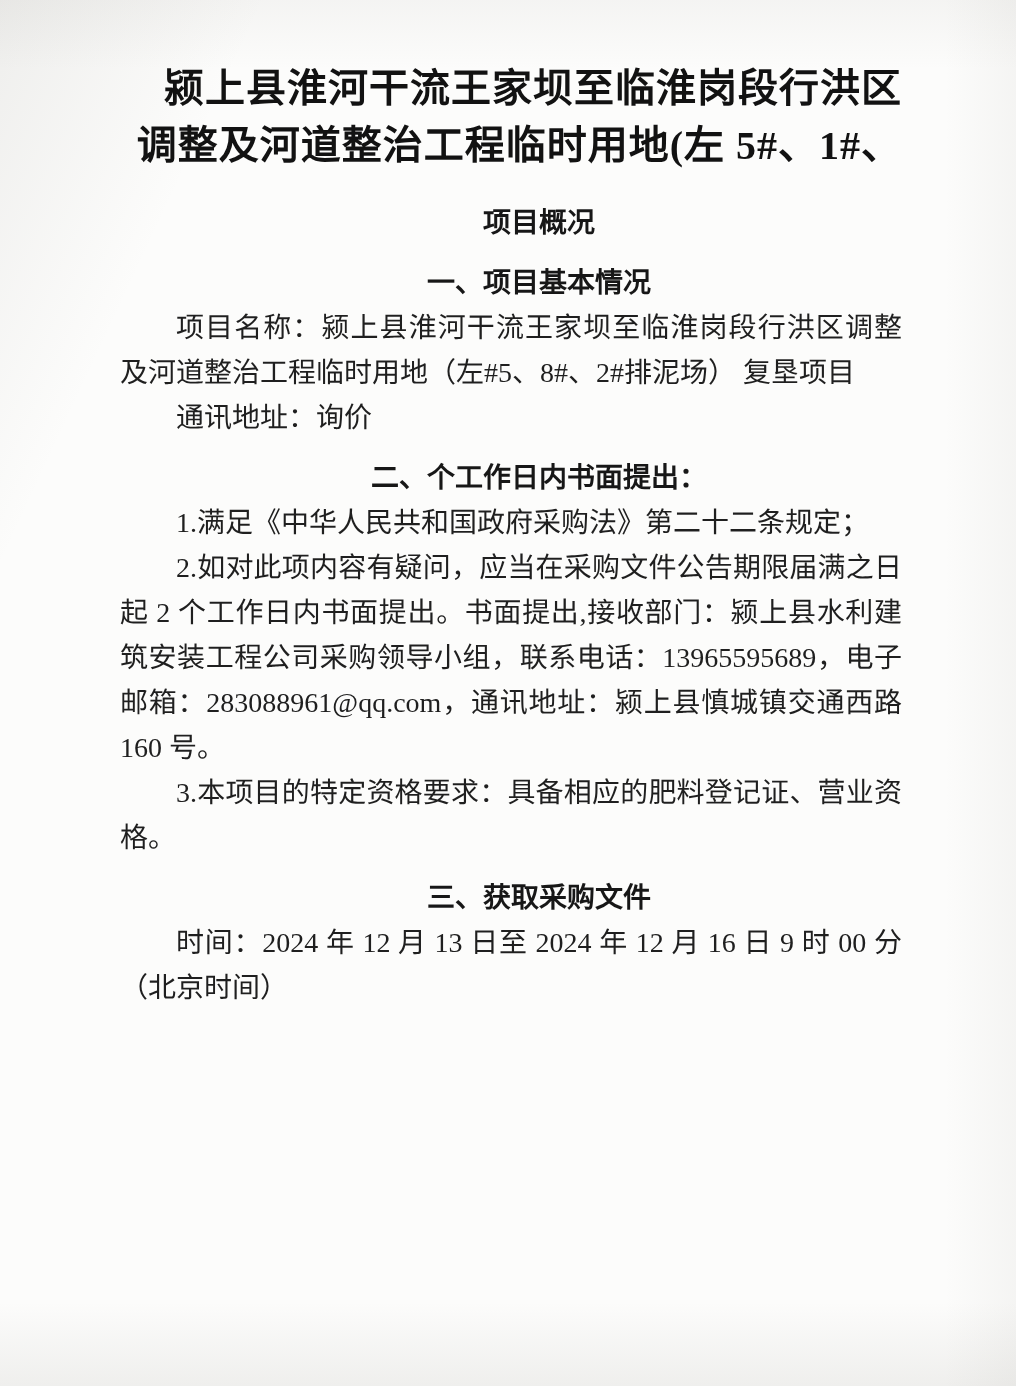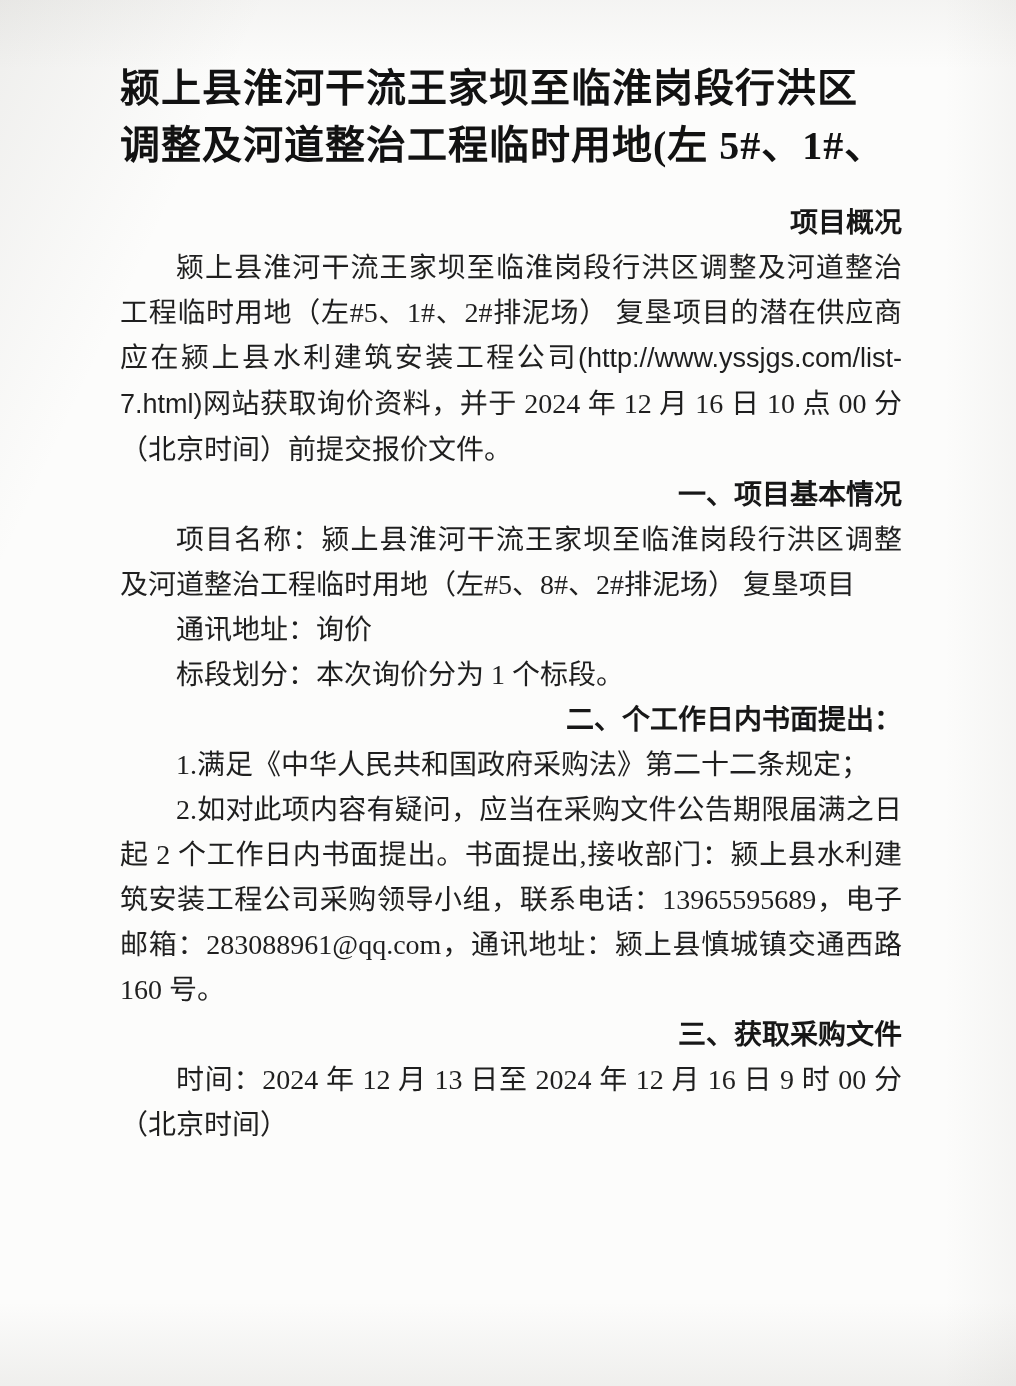--- a/index.html
+++ b/index.html
@@ -18,21 +18,21 @@
     background:
       linear-gradient(115deg, rgba(140,138,130,0.12), rgba(255,255,255,0) 16%),
       linear-gradient(to bottom, rgba(150,148,140,0.08), rgba(255,255,255,0) 5%),
       linear-gradient(to top, rgba(145,143,135,0.12), rgba(255,255,255,0) 6%),
       linear-gradient(to left, rgba(145,143,135,0.07), rgba(255,255,255,0) 7%),
       #fcfcfb;
     font-family: "Liberation Serif", "DejaVu Serif", serif;
   }
   .title {
     margin: 0 0 26px 0;
-    text-align: left;
+    text-align: right;
     font-size: 40px;
     line-height: 57px;
     font-weight: 700;
     color: #121212;
     letter-spacing: 1px;
   }
   .title .tline {
     display: block;
     white-space: nowrap;
   }
@@ -41,47 +41,47 @@
     font-size: 28px;
     line-height: 45px;
     text-align: justify;
     text-indent: 2em;
     color: #1f1f1f;
   }
   p.heading {
     font-family: "Liberation Sans", "DejaVu Sans", sans-serif;
     font-weight: 700;
     color: #171717;
-    text-align: right;
+    text-align: center;
+    margin-top: 15px;
   }
   .latin {
     font-family: "Liberation Sans", "DejaVu Sans", sans-serif;
     font-size: 27px;
     letter-spacing: 0;
   }
 </style>
 </head>
 <body>
 
 <div class="page">
 
   <h1 class="title">
     <span class="tline">颍上县淮河干流王家坝至临淮岗段行洪区</span>
     <span class="tline">调整及河道整治工程临时用地(左 5#、1#、</span>
   </h1>
 
   <p class="heading">项目概况</p>
 
-  <p class="body"><span>颍上县淮河干流王家坝至临淮岗段行洪区调整及河道整治工程临时用地（左#5、1#、2#排泥场） 复垦项目的潜在供应商应在颍上县水利建筑安装工程公司</span><span class="latin">(http://www.yssjgs.com/list-7.html)</span><span>网站获取询价资料，并于 2024 年 12 月 16 日 10 点 00 分（北京时间）前提交报价文件。</span></p>
 
   <p class="heading">一、项目基本情况</p>
   <p class="body">项目名称：颍上县淮河干流王家坝至临淮岗段行洪区调整及河道整治工程临时用地（左#5、8#、2#排泥场） 复垦项目</p>
   <p class="body">通讯地址：询价</p>
-  <p class="body">标段划分：本次询价分为 1 个标段。</p>
 
   <p class="heading">二、个工作日内书面提出：</p>
   <p class="body">1.满足《中华人民共和国政府采购法》第二十二条规定；</p>
   <p class="body">2.如对此项内容有疑问，应当在采购文件公告期限届满之日起 2 个工作日内书面提出。书面提出,接收部门：颍上县水利建筑安装工程公司采购领导小组，联系电话：13965595689，电子邮箱：283088961@qq.com，通讯地址：颍上县慎城镇交通西路 160 号。</p>
+  <p class="body">3.本项目的特定资格要求：具备相应的肥料登记证、营业资格。</p>
 
   <p class="heading">三、获取采购文件</p>
   <p class="body">时间：2024 年 12 月 13 日至 2024 年 12 月 16 日 9 时 00 分（北京时间）</p>
 
 </div>
 
 </body></html>

